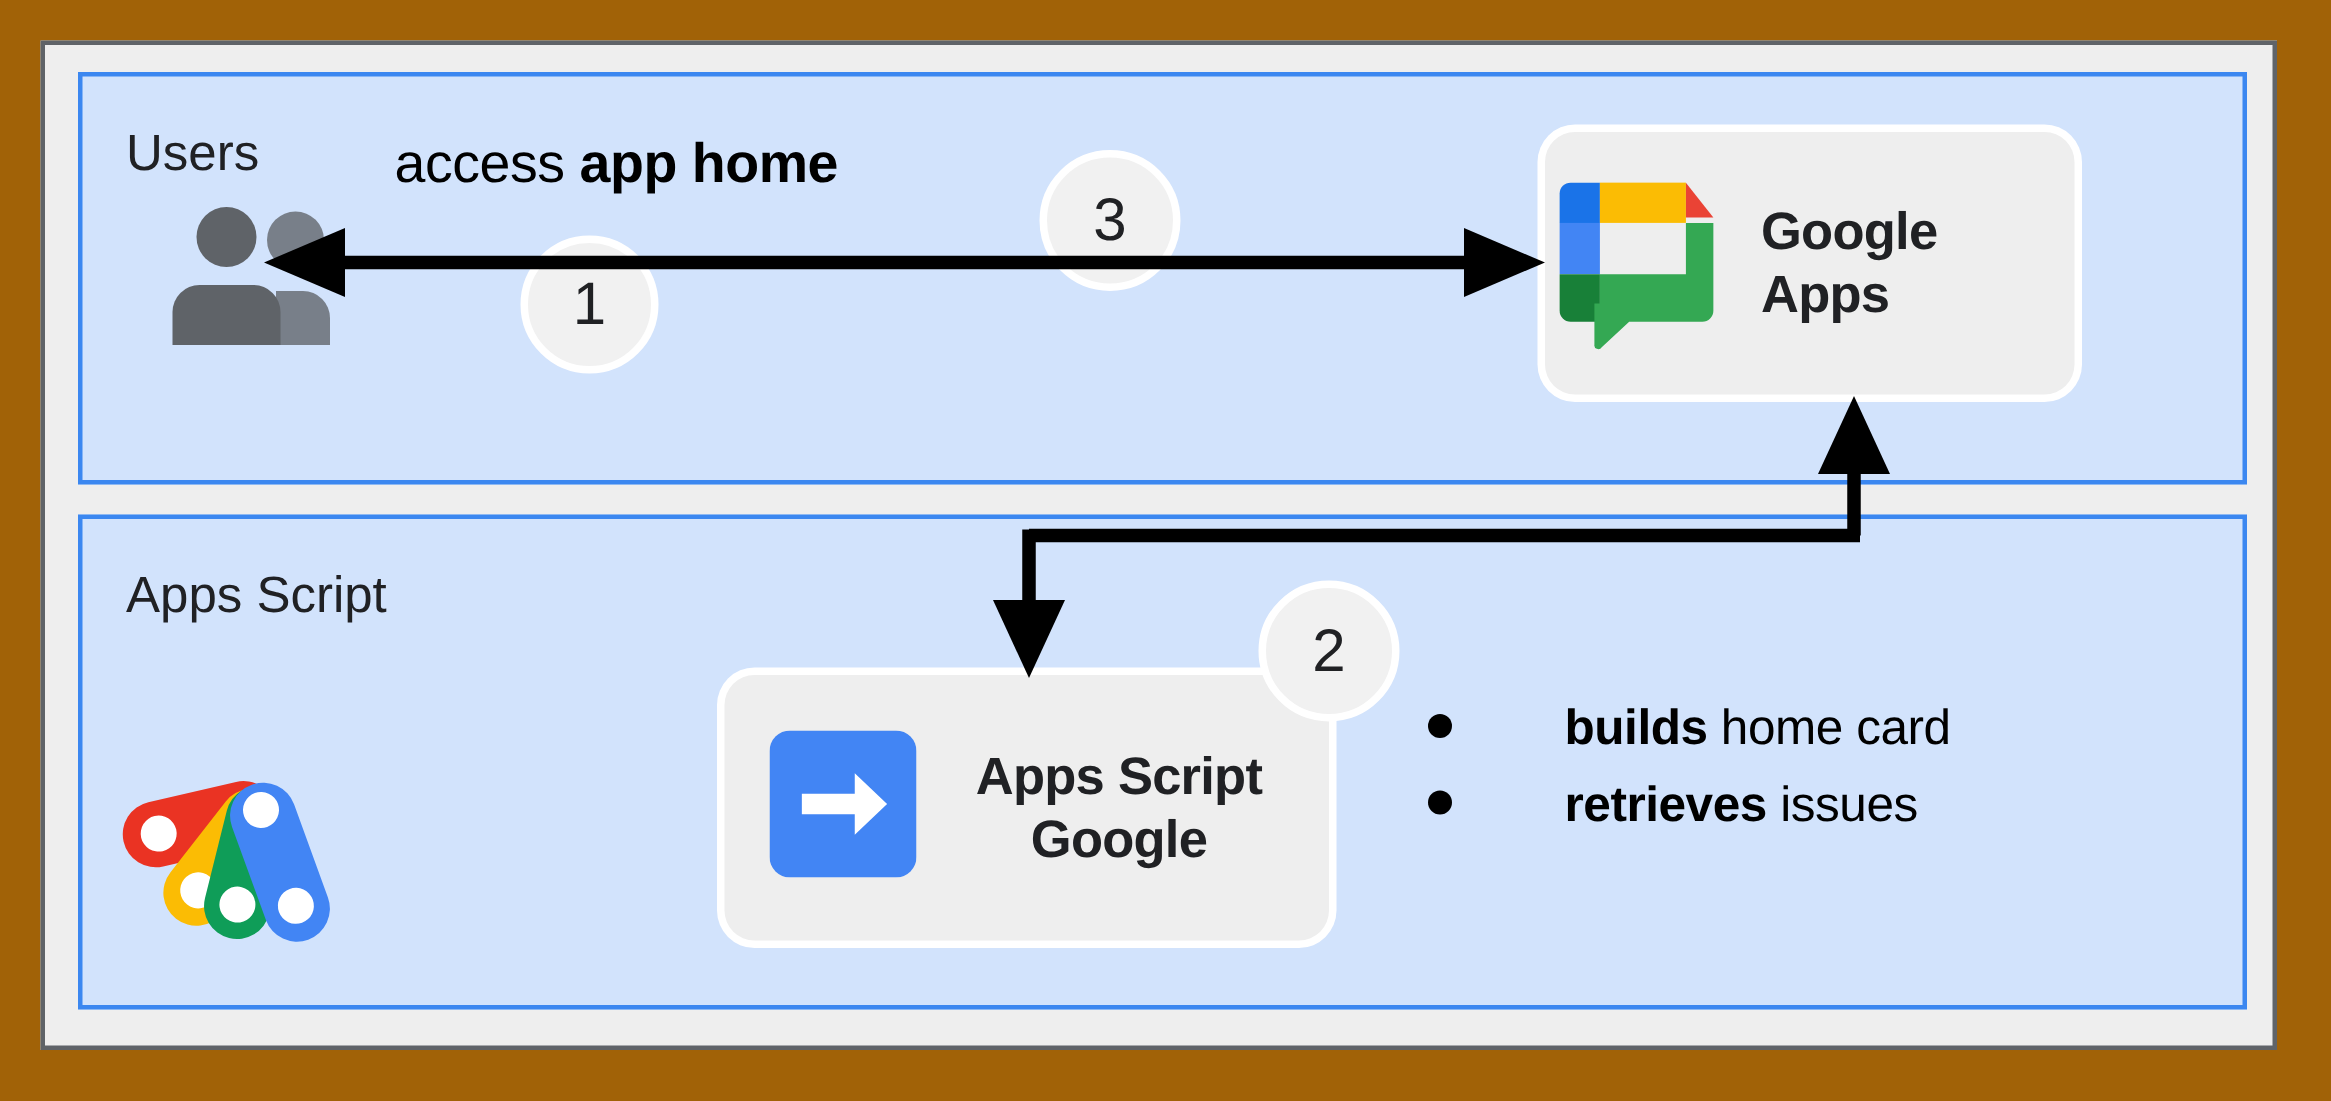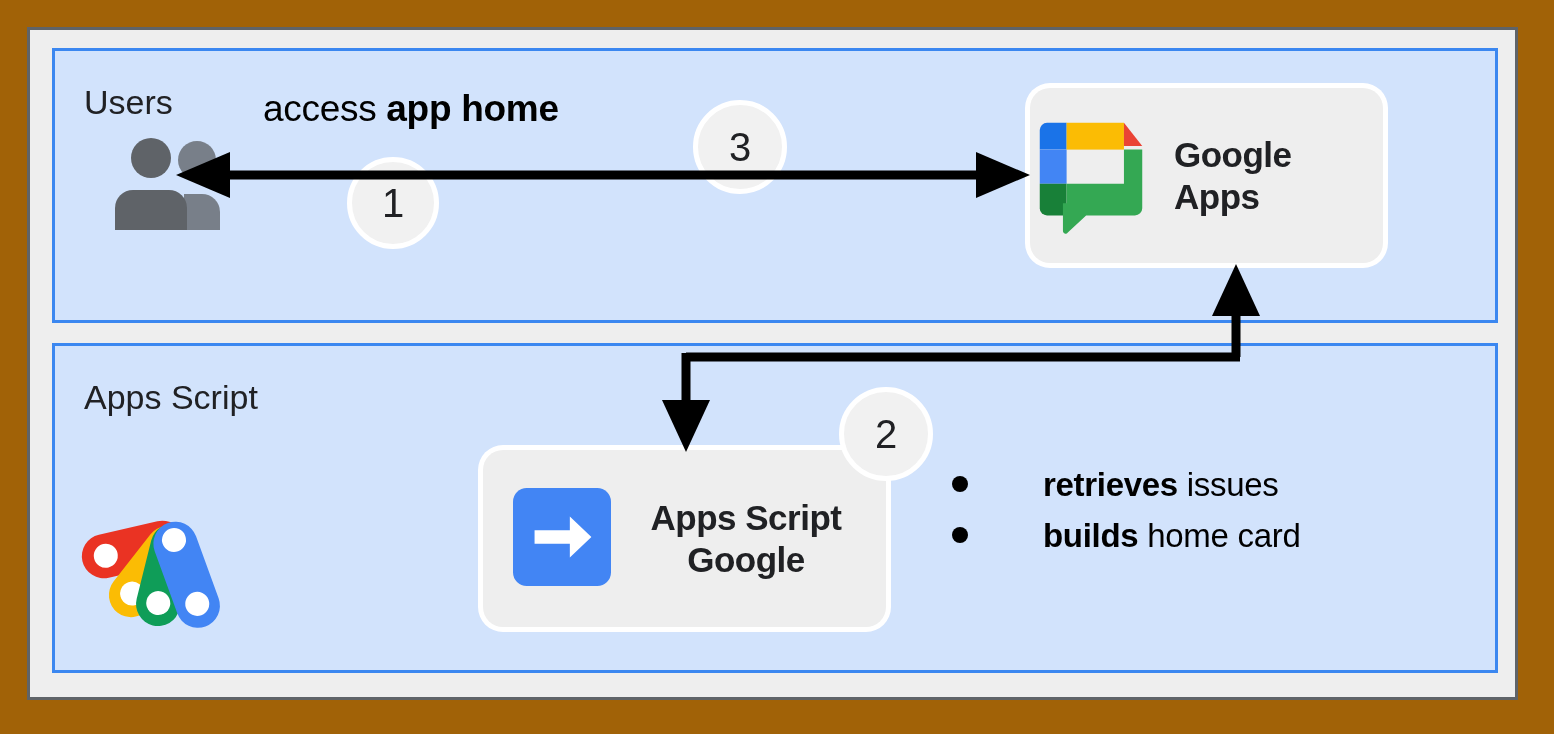--- a/index.html
+++ b/index.html
@@ -197,25 +197,25 @@
     <span>access </span><b>app home</b>
   </div>
 
   <div class="step-circle" style="left:347px; top:157px; width:92px; height:92px;">1</div>
   <div class="step-circle" style="left:839px; top:387px; width:94px; height:94px;">2</div>
   <div class="step-circle" style="left:693px; top:100px; width:94px; height:94px;">3</div>
 
   <div class="bullet-list">
     <div class="bullet-row">
       <span class="bullet-dot"></span>
-      <span class="bullet-text"><b>retrieves</b><span> issues</span></span>
+      <span class="bullet-text"><b>builds</b><span> home card</span></span>
     </div>
     <div class="bullet-row">
       <span class="bullet-dot"></span>
-      <span class="bullet-text"><b>builds</b><span> home card</span></span>
+      <span class="bullet-text"><b>retrieves</b><span> issues</span></span>
     </div>
   </div>
 
   <svg class="svg-layer" viewBox="0 0 1554 734">
 
     <g fill="#5f6368" transform="translate(85,140)">
       <circle cx="66" cy="18" r="20"></circle>
       <path d="M48 50 h36 a18 18 0 0 1 18 18 v22 H30 V68 a18 18 0 0 1 18 -18 Z"></path>
       <circle cx="112" cy="20" r="19" opacity="0.78"></circle>
       <path d="M99 54 h18 a18 18 0 0 1 18 18 v18 h-36 Z" opacity="0.78"></path>

